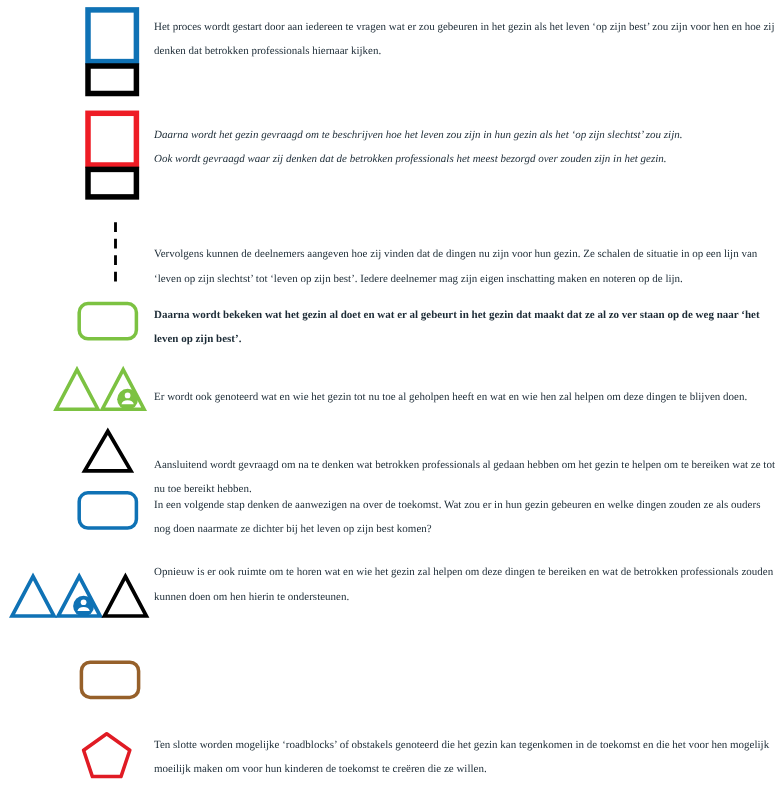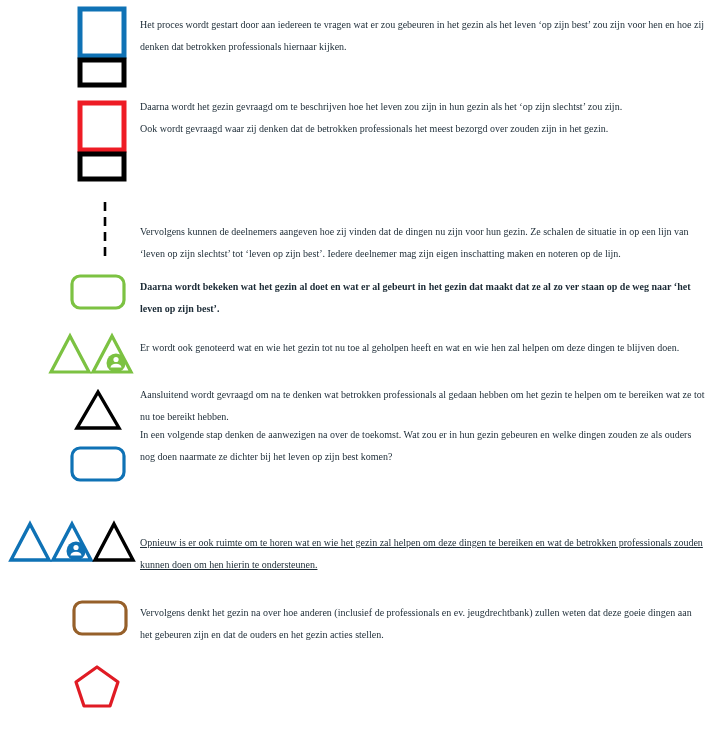--- a/index.html
+++ b/index.html
@@ -52,21 +52,21 @@
     </svg>
   </div>
   <div class="text-cell" style="top:14px;">Het proces wordt gestart door aan iedereen te vragen wat er zou gebeuren in het gezin als het leven ‘op zijn best’ zou zijn voor hen en hoe zij denken dat betrokken professionals hiernaar kijken.</div>
 
   <div class="icon-cell" style="left:60px; top:100px; width:70px; height:82px;">
     <svg width="66" height="82" viewBox="0 0 66 82">
       <rect x="16" y="3" width="44" height="47" fill="#ffffff" stroke="#ee1c25" stroke-width="5"></rect>
       <rect x="16" y="54" width="44" height="25" fill="#ffffff" stroke="#000000" stroke-width="5"></rect>
     </svg>
   </div>
-  <div class="text-cell" style="top:96px;">Daarna wordt het gezin gevraagd om te beschrijven hoe het leven zou zijn in hun gezin als het ‘op zijn slechtst’ zou zijn.
+  <div class="text-cell" style="top:112px;font-style:italic;">Daarna wordt het gezin gevraagd om te beschrijven hoe het leven zou zijn in hun gezin als het ‘op zijn slechtst’ zou zijn.
 Ook wordt gevraagd waar zij denken dat de betrokken professionals het meest bezorgd over zouden zijn in het gezin.</div>
 
   <div class="icon-cell" style="left:60px; top:200px; width:70px; height:60px;">
     <svg width="66" height="60" viewBox="0 0 66 60">
       <line x1="41" y1="2" x2="41" y2="56" stroke="#000000" stroke-width="2.6" stroke-dasharray="9 6"></line>
     </svg>
   </div>
   <div class="text-cell" style="top:221px;">Vervolgens kunnen de deelnemers aangeven hoe zij vinden dat de dingen nu zijn voor hun gezin. Ze schalen de situatie in op een lijn van ‘leven op zijn slechtst’ tot ‘leven op zijn best’. Iedere deelnemer mag zijn eigen inschatting maken en noteren op de lijn.</div>
 
   <div class="icon-cell" style="left:60px; top:272px; width:70px; height:42px;">
@@ -78,54 +78,54 @@
 
   <div class="icon-cell" style="left:46px; top:330px; width:90px; height:48px;">
     <svg width="90" height="48" viewBox="0 0 90 48">
       <polygon points="24,6 43,42 5,42" fill="#ffffff" stroke="#7cc242" stroke-width="3.2"></polygon>
       <polygon points="66,6 85,42 47,42" fill="#ffffff" stroke="#7cc242" stroke-width="3.2"></polygon>
       <circle cx="70" cy="33" r="9.5" fill="#7cc242"></circle>
       <circle cx="70" cy="29.5" r="2.6" fill="#ffffff"></circle>
       <path d="M64.4 37.5 a5.7 4.6 0 0 1 11.2 0 z" fill="#ffffff"></path>
     </svg>
   </div>
-  <div class="text-cell" style="top:337px;">Er wordt ook genoteerd wat en wie het gezin tot nu toe al geholpen heeft en wat en wie hen zal helpen om deze dingen te blijven doen.</div>
+  <div class="text-cell" style="top:351px;">Er wordt ook genoteerd wat en wie het gezin tot nu toe al geholpen heeft en wat en wie hen zal helpen om deze dingen te blijven doen.</div>
 
   <div class="icon-cell" style="left:60px; top:386px; width:70px; height:48px;">
     <svg width="66" height="48" viewBox="0 0 66 48">
       <polygon points="34,6 55,42 13,42" fill="#ffffff" stroke="#000000" stroke-width="3.4"></polygon>
     </svg>
   </div>
-  <div class="text-cell" style="top:384px;">Aansluitend wordt gevraagd om na te denken wat betrokken professionals al gedaan hebben om het gezin te helpen om te bereiken wat ze tot nu toe bereikt hebben.</div>
+  <div class="text-cell" style="top:412px;">Aansluitend wordt gevraagd om na te denken wat betrokken professionals al gedaan hebben om het gezin te helpen om te bereiken wat ze tot nu toe bereikt hebben.</div>
 
   <div class="icon-cell" style="left:60px; top:444px; width:70px; height:42px;">
     <svg width="66" height="42" viewBox="0 0 66 42">
       <rect x="8" y="4" width="52" height="32" rx="8" ry="8" fill="#ffffff" stroke="#0f72b5" stroke-width="3.2"></rect>
     </svg>
   </div>
-  <div class="text-cell" style="top:424px;">In een volgende stap denken de aanwezigen na over de toekomst. Wat zou er in hun gezin gebeuren en welke dingen zouden ze als ouders nog doen naarmate ze dichter bij het leven op zijn best komen?</div>
+  <div class="text-cell" style="top:449px;">In een volgende stap denken de aanwezigen na over de toekomst. Wat zou er in hun gezin gebeuren en welke dingen zouden ze als ouders nog doen naarmate ze dichter bij het leven op zijn best komen?</div>
 
   <div class="icon-cell" style="left:6px; top:518px; width:130px; height:48px;">
     <svg width="130" height="48" viewBox="0 0 130 48">
       <polygon points="24,6 43,42 5,42" fill="#ffffff" stroke="#0f72b5" stroke-width="3.4"></polygon>
       <polygon points="66,6 85,42 47,42" fill="#ffffff" stroke="#0f72b5" stroke-width="3.4"></polygon>
       <circle cx="70" cy="33" r="9.5" fill="#0f72b5"></circle>
       <circle cx="70" cy="29.5" r="2.6" fill="#ffffff"></circle>
       <path d="M64.4 37.5 a5.7 4.6 0 0 1 11.2 0 z" fill="#ffffff"></path>
       <polygon points="108,6 127,42 89,42" fill="#ffffff" stroke="#000000" stroke-width="3.4"></polygon>
     </svg>
   </div>
-  <div class="text-cell" style="top:532px;text-decoration:underline;">Opnieuw is er ook ruimte om te horen wat en wie het gezin zal helpen om deze dingen te bereiken en wat de betrokken professionals zouden kunnen doen om hen hierin te ondersteunen.</div>
+  <div class="text-cell" style="top:510px;">Opnieuw is er ook ruimte om te horen wat en wie het gezin zal helpen om deze dingen te bereiken en wat de betrokken professionals zouden kunnen doen om hen hierin te ondersteunen.</div>
 
   <div class="icon-cell" style="left:60px; top:598px; width:70px; height:42px;">
     <svg width="66" height="42" viewBox="0 0 66 42">
       <rect x="10" y="4" width="52" height="32" rx="8" ry="8" fill="#ffffff" stroke="#96602a" stroke-width="3.2"></rect>
     </svg>
   </div>
-  <div class="text-cell" style="top:602px;">Vervolgens denkt het gezin na over hoe anderen (inclusief de professionals en ev. jeugdrechtbank) zullen weten dat deze goeie dingen aan het gebeuren zijn en dat de ouders en het gezin acties stellen.</div>
 
   <div class="icon-cell" style="left:60px; top:662px; width:70px; height:48px;">
     <svg width="66" height="48" viewBox="0 0 66 48">
       <polygon points="33,5 54,20 46,44 20,44 12,20" fill="#ffffff" stroke="#e01b24" stroke-width="3.2" stroke-linejoin="round"></polygon>
     </svg>
   </div>
+  <div class="text-cell" style="top:667px;">Ten slotte worden mogelijke ‘roadblocks’ of obstakels genoteerd die het gezin kan tegenkomen in de toekomst en die het voor hen mogelijk moeilijk maken om voor hun kinderen de toekomst te creëren die ze willen.</div>
 
 </div>
 
 </body></html>

